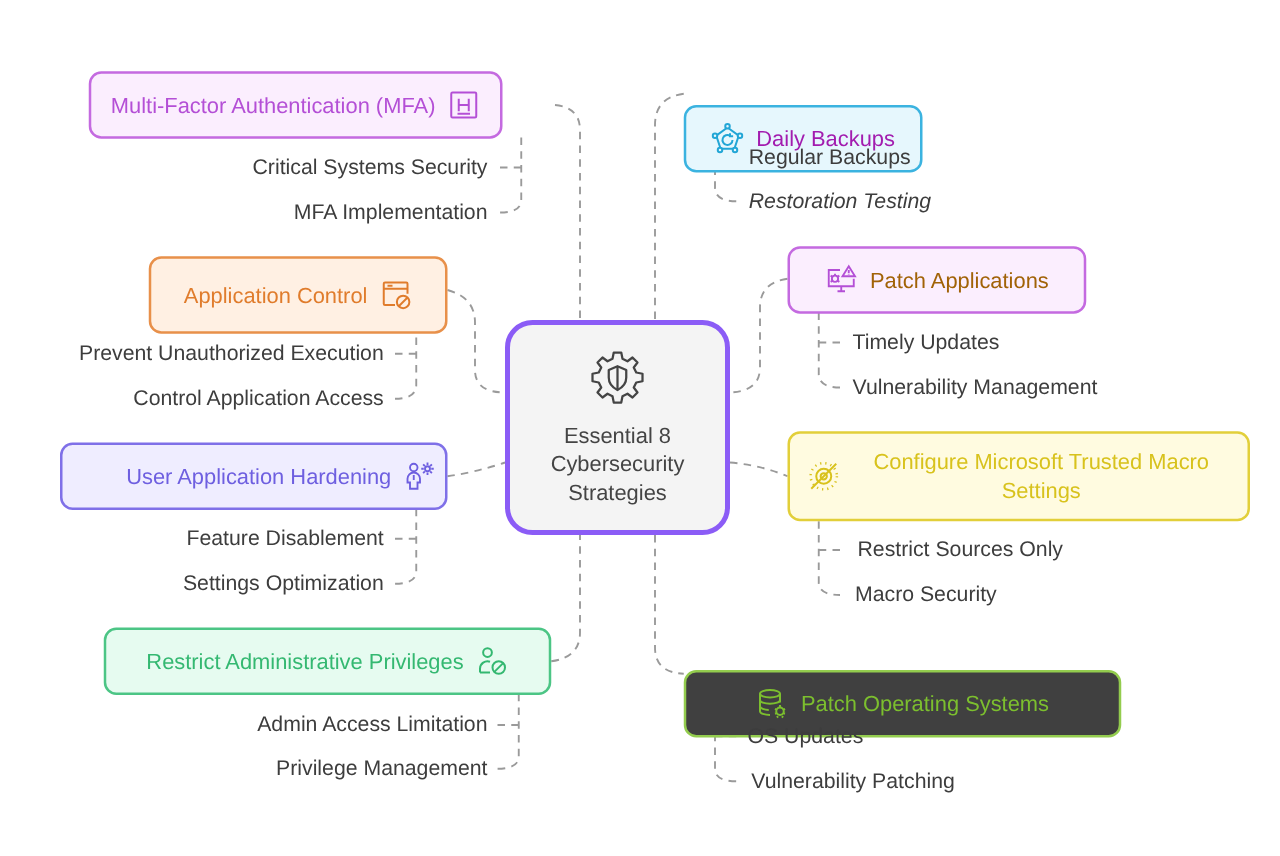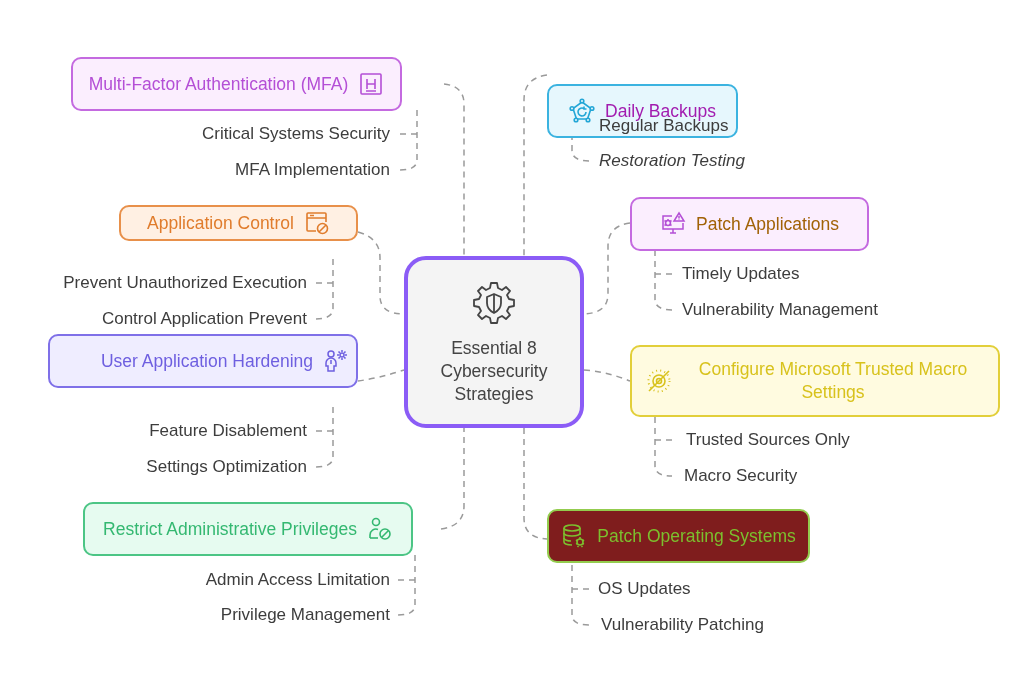--- a/index.html
+++ b/index.html
@@ -66,50 +66,50 @@
   <span class="icon">
     <svg viewBox="0 0 26 26" fill="none" stroke="#b44fd6" stroke-width="1.6">
       <rect x="3" y="3" width="20" height="20" rx="1"></rect>
       <path d="M9 8v10M17 8v10M9 13h8M8 20h10"></path>
     </svg>
   </span>
 </div>
 <div class="leaf right" style="right:634px;top:124px;">Critical Systems Security</div>
 <div class="leaf right" style="right:634px;top:160px;">MFA Implementation</div>
 
-<div class="node" style="left:119px;top:205px;width:239px;height:36px;border-color:#e8904a;background:#fff0e3;color:#e07c2c;">
+<div class="node" style="left:119px;top:205px;width:239px;height:62px;border-color:#e8904a;background:#fff0e3;color:#e07c2c;">
   <span class="label">Application Control</span>
   <span class="icon">
     <svg viewBox="0 0 26 26" fill="none" stroke="#e07c2c" stroke-width="1.6">
       <path d="M12 21H4a1 1 0 0 1-1-1V4a1 1 0 0 1 1-1h17a1 1 0 0 1 1 1v8"></path>
       <path d="M3 8h19M6 5.5h4"></path>
       <circle cx="18.5" cy="18.5" r="5"></circle>
       <path d="M15 22l7-7"></path>
     </svg>
   </span>
 </div>
 <div class="leaf right" style="right:717px;top:273px;">Prevent Unauthorized Execution</div>
-<div class="leaf right" style="right:717px;top:309px;">Control Application Prevent</div>
+<div class="leaf right" style="right:717px;top:309px;">Control Application Access</div>
 
-<div class="node" style="left:48px;top:334px;width:310px;height:54px;border-color:#7f70e8;background:#efedff;color:#6e5fe0;padding-left:44px;">
+<div class="node" style="left:48px;top:354px;width:310px;height:54px;border-color:#7f70e8;background:#efedff;color:#6e5fe0;padding-left:44px;">
   <span class="label">User Application Hardening</span>
   <span class="icon">
     <svg viewBox="0 0 26 26" fill="none" stroke="#6e5fe0" stroke-width="1.5">
       <circle cx="8" cy="6" r="3"></circle>
       <path d="M3 15a5 5 0 0 1 10 0v3H11v5H5v-5H3z"></path>
       <path d="M8 12v4"></path>
       <circle cx="19" cy="7" r="2"></circle>
       <path d="M19 2v2M19 10v2M14 7h2M22 7h2M15.5 3.5l1.4 1.4M21.1 9.1l1.4 1.4M15.5 10.5l1.4-1.4M21.1 4.9l1.4-1.4"></path>
     </svg>
   </span>
 </div>
 <div class="leaf right" style="right:717px;top:421px;">Feature Disablement</div>
 <div class="leaf right" style="right:717px;top:457px;">Settings Optimization</div>
 
-<div class="node" style="left:83px;top:502px;width:330px;height:54px;border-color:#4cc585;background:#e6fbf0;color:#34b871;text-align:center;">
+<div class="node" style="left:83px;top:502px;width:358px;height:54px;border-color:#4cc585;background:#e6fbf0;color:#34b871;text-align:center;">
   <span class="label">Restrict Administrative Privileges</span>
   <span class="icon">
     <svg viewBox="0 0 26 26" fill="none" stroke="#34b871" stroke-width="1.6">
       <circle cx="9" cy="6" r="3.5"></circle>
       <path d="M3 22v-3a6 6 0 0 1 8-5.6"></path>
       <path d="M3 22h8"></path>
       <circle cx="18" cy="18" r="5"></circle>
       <path d="M14.5 21.5l7-7"></path>
     </svg>
   </span>
@@ -156,24 +156,24 @@
       <circle cx="13" cy="13" r="6"></circle>
       <circle cx="13" cy="13" r="2.5"></circle>
       <g stroke-dasharray="1 3.2" stroke-width="2">
           <circle cx="13" cy="13" r="10.5"></circle>
         </g>
       <path d="M3 23L23 3"></path>
     </svg>
   </span>
   <span class="label">Configure Microsoft Trusted Macro Settings</span>
 </div>
-<div class="leaf" style="left:686px;top:430px;">Trusted Sources Only</div>
+<div class="leaf" style="left:686px;top:430px;">Restrict Sources Only</div>
 <div class="leaf" style="left:684px;top:466px;">Macro Security</div>
 
-<div class="node" style="left:547px;top:509px;width:263px;height:54px;border-color:#93cc4e;background:#7f1d1d;color:#7cbf2e;">
+<div class="node" style="left:547px;top:536px;width:350px;height:54px;border-color:#93cc4e;background:#404040;color:#7cbf2e;">
   <span class="icon">
     <svg viewBox="0 0 26 26" fill="none" stroke="#7cbf2e" stroke-width="1.6">
       <ellipse cx="11" cy="5" rx="8" ry="3"></ellipse>
       <path d="M3 5v14c0 1.7 3.6 3 8 3M19 5v7"></path>
       <path d="M3 10c0 1.7 3.6 3 8 3s8-1.3 8-3M3 15c0 1.7 3.6 3 7 3"></path>
       <circle cx="19" cy="19" r="3"></circle>
       <path d="M19 14v2M15 17l1.5 1M23 17l-1.5 1M15 21l1.5-.5M23 21l-1.5-.5M16.5 24l1-1M21.5 24l-1-1"></path>
     </svg>
   </span>
   <span class="label">Patch Operating Systems</span>

